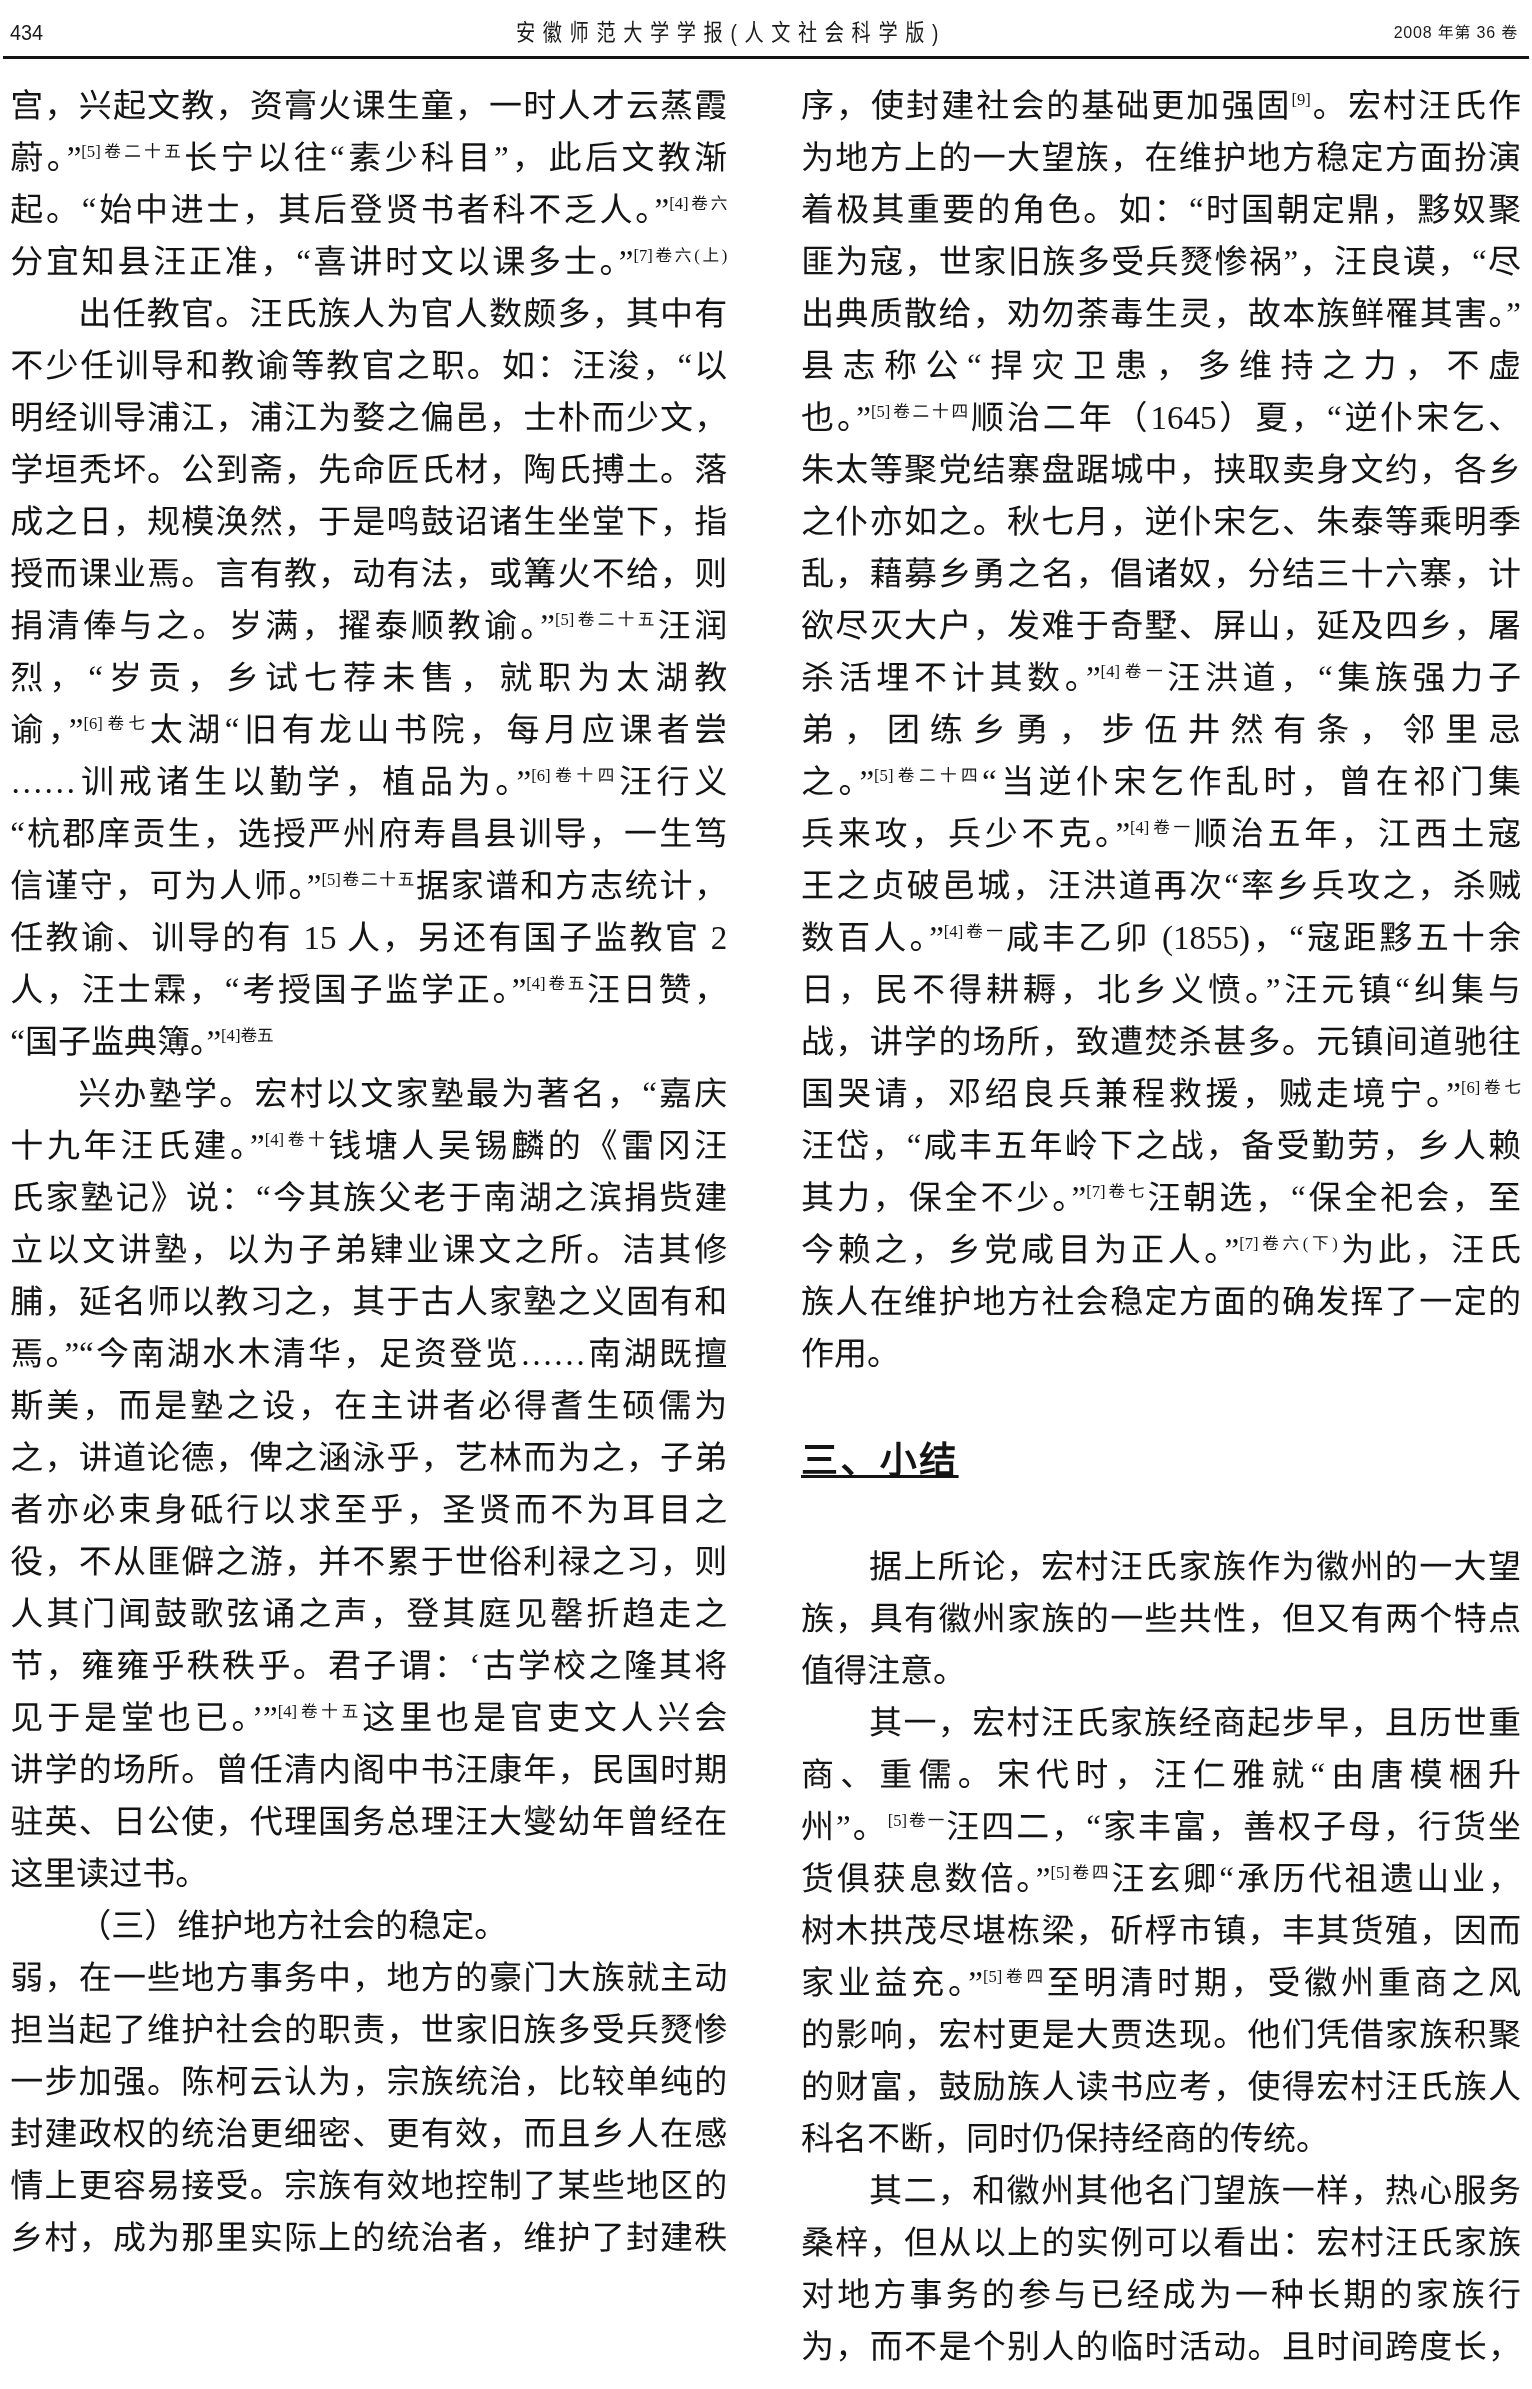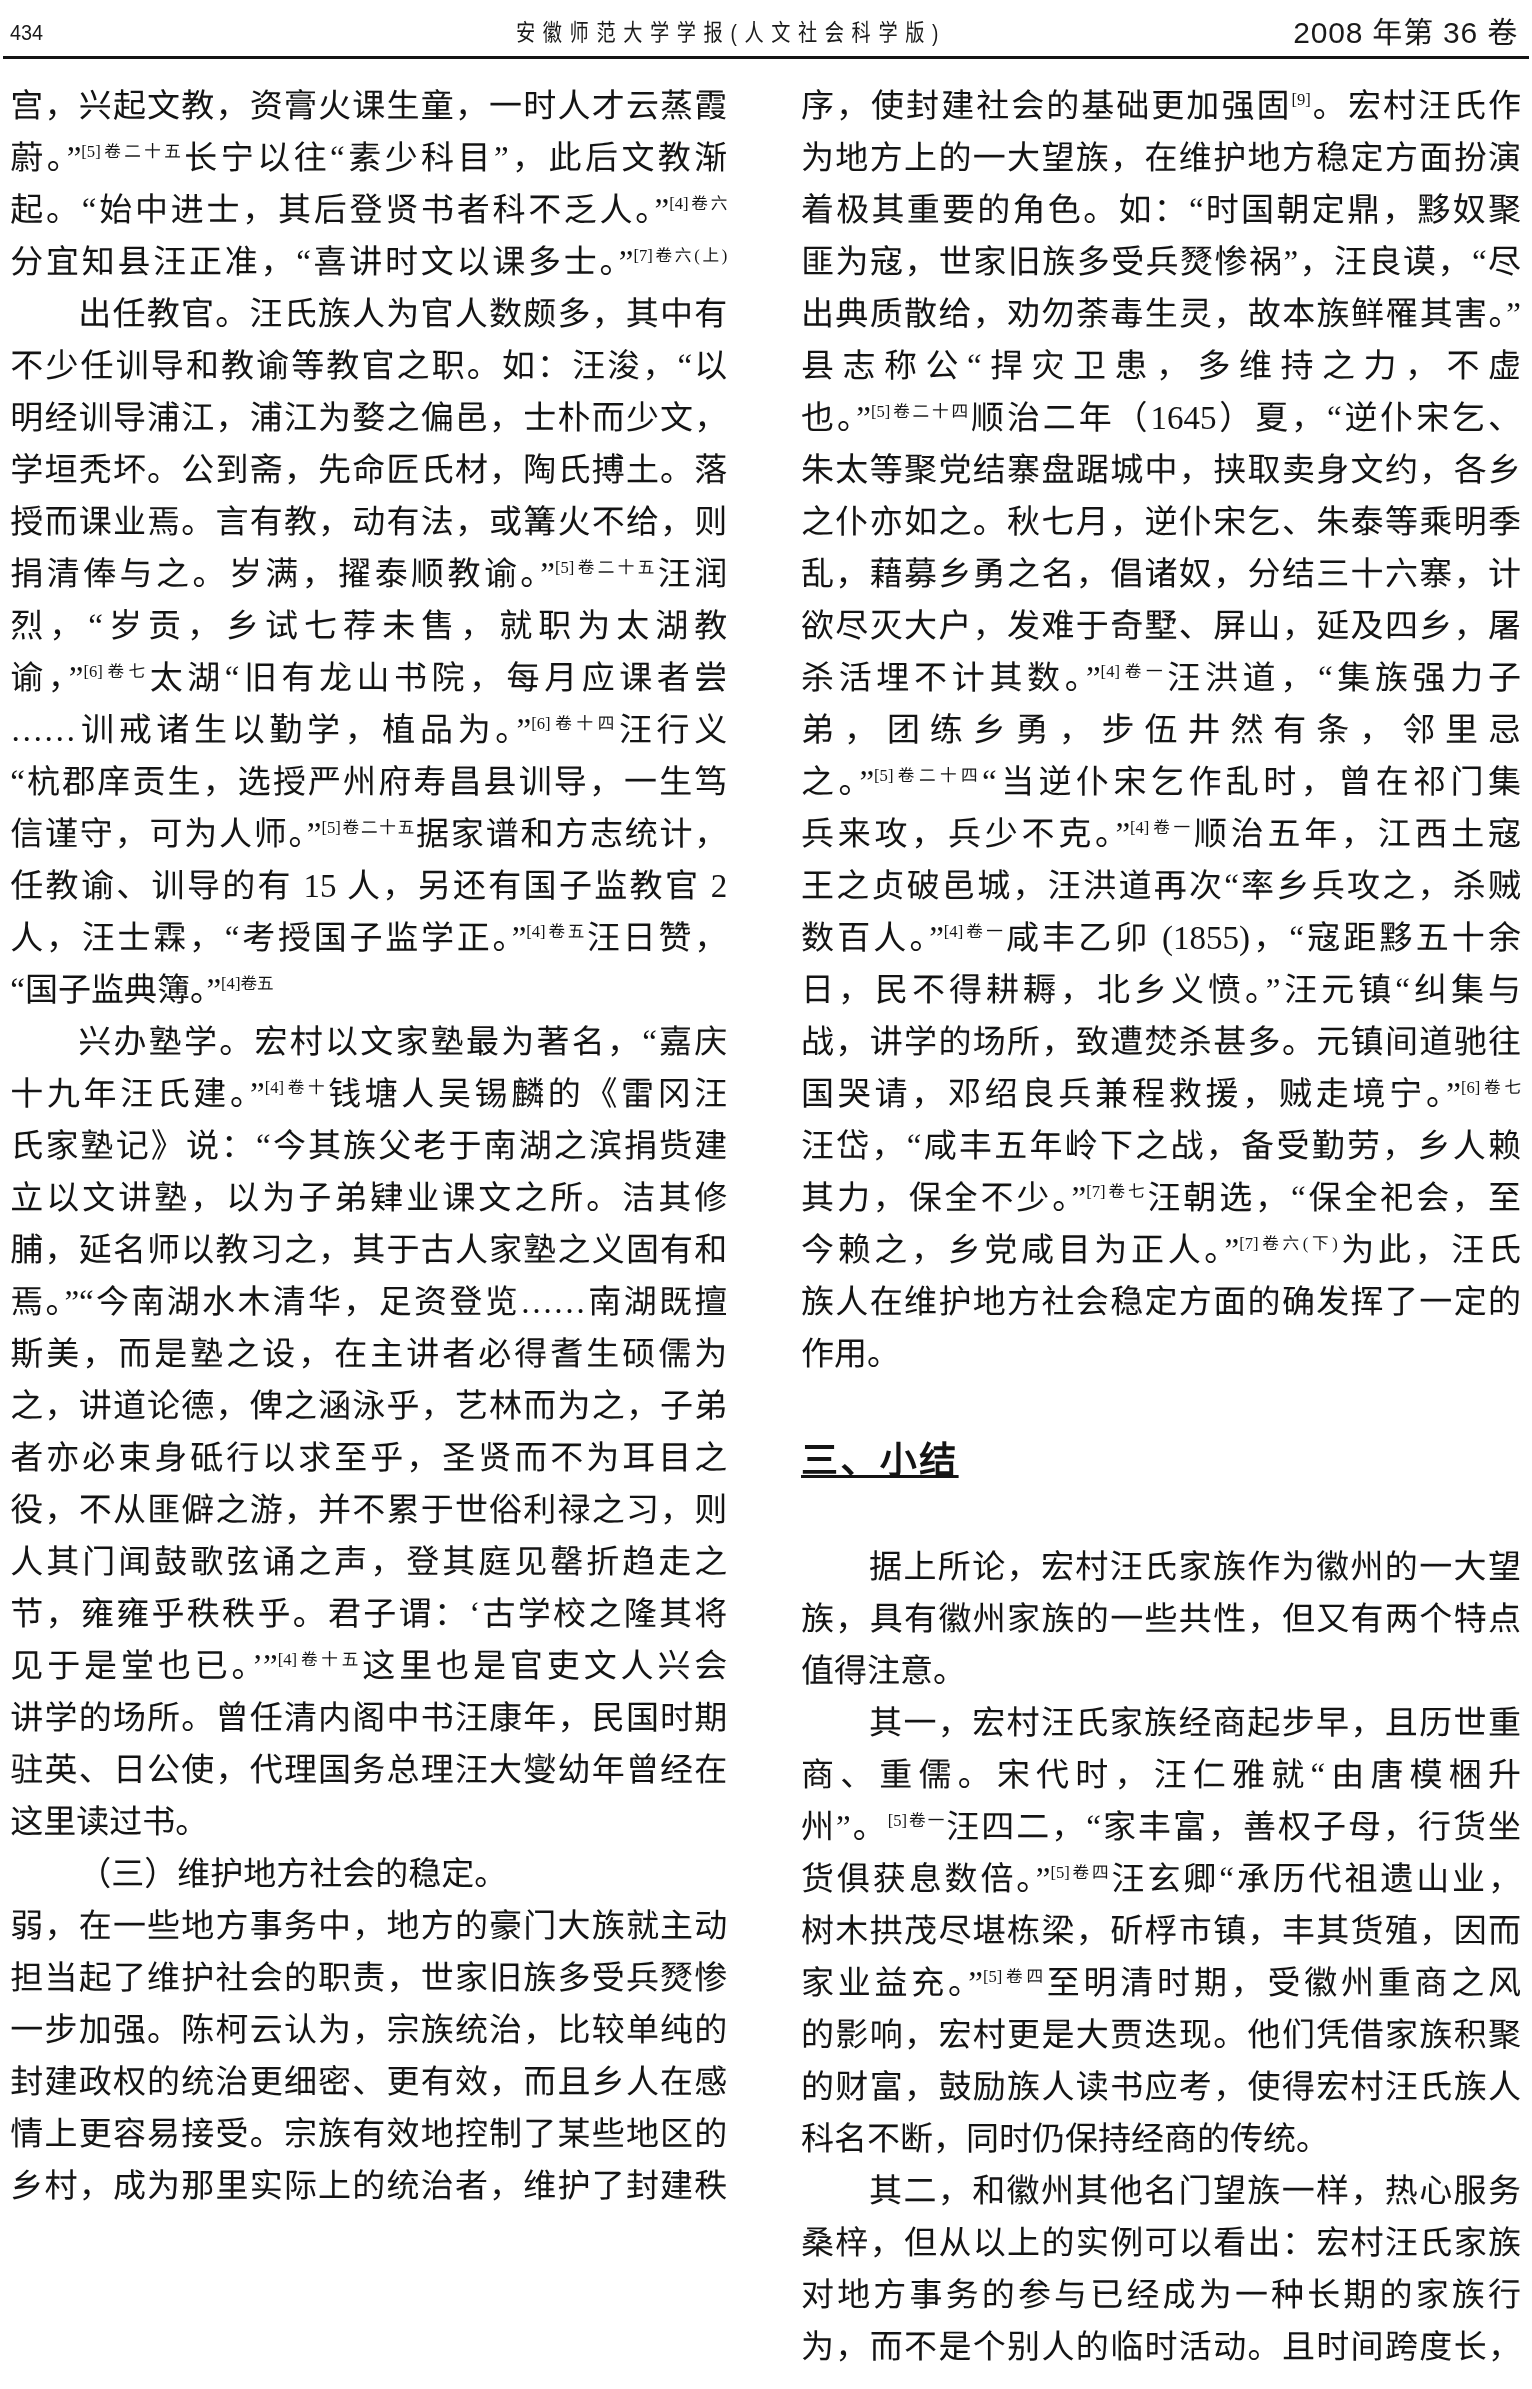--- a/index.html
+++ b/index.html
@@ -7,21 +7,21 @@
       width: 1533px; height: 2389px; position: relative; overflow: hidden;
       color: #141414;
       font-family: "Liberation Serif", "DejaVu Serif", serif;
     }
     .hdr { position: absolute; white-space: nowrap; color: #1a1a1a;
       font-family: "Liberation Sans", "DejaVu Sans", sans-serif; }
     .hdr-num { left: 9.5px; top: 20.6px; font-size: 22px; line-height: 24px;
       transform: scaleX(0.9); transform-origin: left top; }
     .hdr-title { left: 516px; top: 20.6px; font-size: 24px; line-height: 24px;
       letter-spacing: 9.5px; transform: scaleX(0.8); transform-origin: left top; }
-    .hdr-issue { right: 15px; top: 21.4px; font-size: 30px; line-height: 24px; letter-spacing: 0.8px; }
+    .hdr-issue { right: 15px; top: 21.4px; font-size: 16px; line-height: 24px; letter-spacing: 0.8px; }
     .hdr-rule { position: absolute; left: 3.2px; top: 56px; width: 1526px; height: 3.2px; background: #141414; }
 
     .col { position: absolute; top: 80px; }
     .col-left { left: 10.3px; width: 717px; }
     .col-right { left: 801px; width: 720px; }
 
     .ln {
       box-sizing: border-box;
       height: 52px; line-height: 52px; overflow: hidden;
       font-size: 33px;
@@ -48,20 +48,21 @@
 
 <div class="col col-left">
   <div class="ln"><span>宫，兴起文教，资膏火课生童，一时人才云蒸霞</span></div>
   <div class="ln"><span>蔚。”</span><sup>[5]卷二十五</sup><span>长宁以往“素少科目”，此后文教渐</span></div>
   <div class="ln"><span>起。“始中进士，其后登贤书者科不乏人。”</span><sup>[4]卷六</sup></div>
   <div class="ln"><span>分宜知县汪正准，“喜讲时文以课多士。”</span><sup>[7]卷六(上)</sup></div>
   <div class="ln i"><span>出任教官。汪氏族人为官人数颇多，其中有</span></div>
   <div class="ln"><span>不少任训导和教谕等教官之职。如：汪浚，“以</span></div>
   <div class="ln"><span>明经训导浦江，浦江为婺之偏邑，士朴而少文，</span></div>
   <div class="ln"><span>学垣秃坏。公到斋，先命匠氏材，陶氏搏土。落</span></div>
+  <div class="ln"><span>成之日，规模涣然，于是鸣鼓诏诸生坐堂下，指</span></div>
   <div class="ln"><span>授而课业焉。言有教，动有法，或篝火不给，则</span></div>
   <div class="ln"><span>捐清俸与之。岁满，擢泰顺教谕。”</span><sup>[5]卷二十五</sup><span>汪润</span></div>
   <div class="ln"><span>烈，“岁贡，乡试七荐未售，就职为太湖教</span></div>
   <div class="ln"><span>谕，”</span><sup>[6]卷七</sup><span>太湖“旧有龙山书院，每月应课者尝</span></div>
   <div class="ln"><span>……训戒诸生以勤学，植品为。”</span><sup>[6]卷十四</sup><span>汪行义</span></div>
   <div class="ln"><span>“杭郡庠贡生，选授严州府寿昌县训导，一生笃</span></div>
   <div class="ln"><span>信谨守，可为人师。”</span><sup>[5]卷二十五</sup><span>据家谱和方志统计，</span></div>
   <div class="ln"><span>任教谕、训导的有 15 人，另还有国子监教官 2</span></div>
   <div class="ln"><span>人，汪士霖，“考授国子监学正。”</span><sup>[4]卷五</sup><span>汪日赞，</span></div>
   <div class="ln l"><span>“国子监典簿。”</span><sup>[4]卷五</sup></div>

